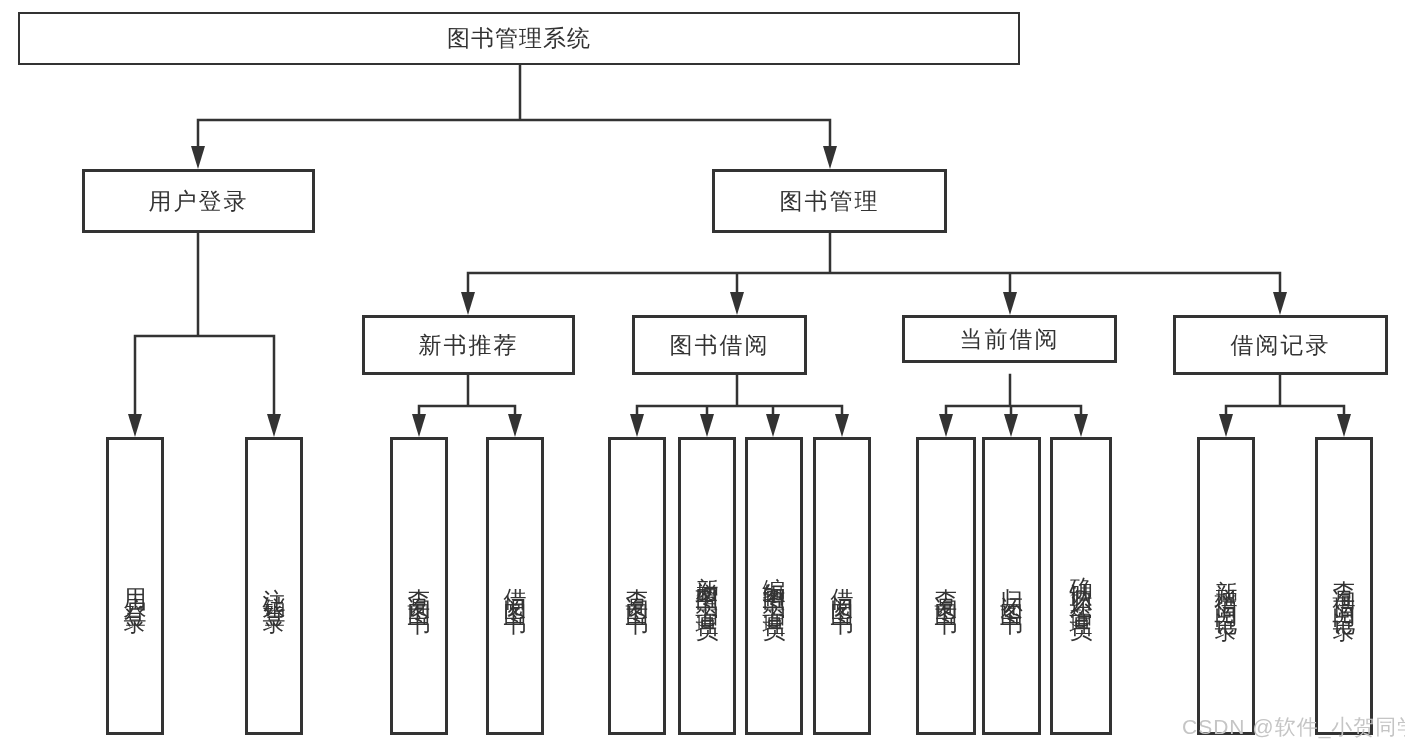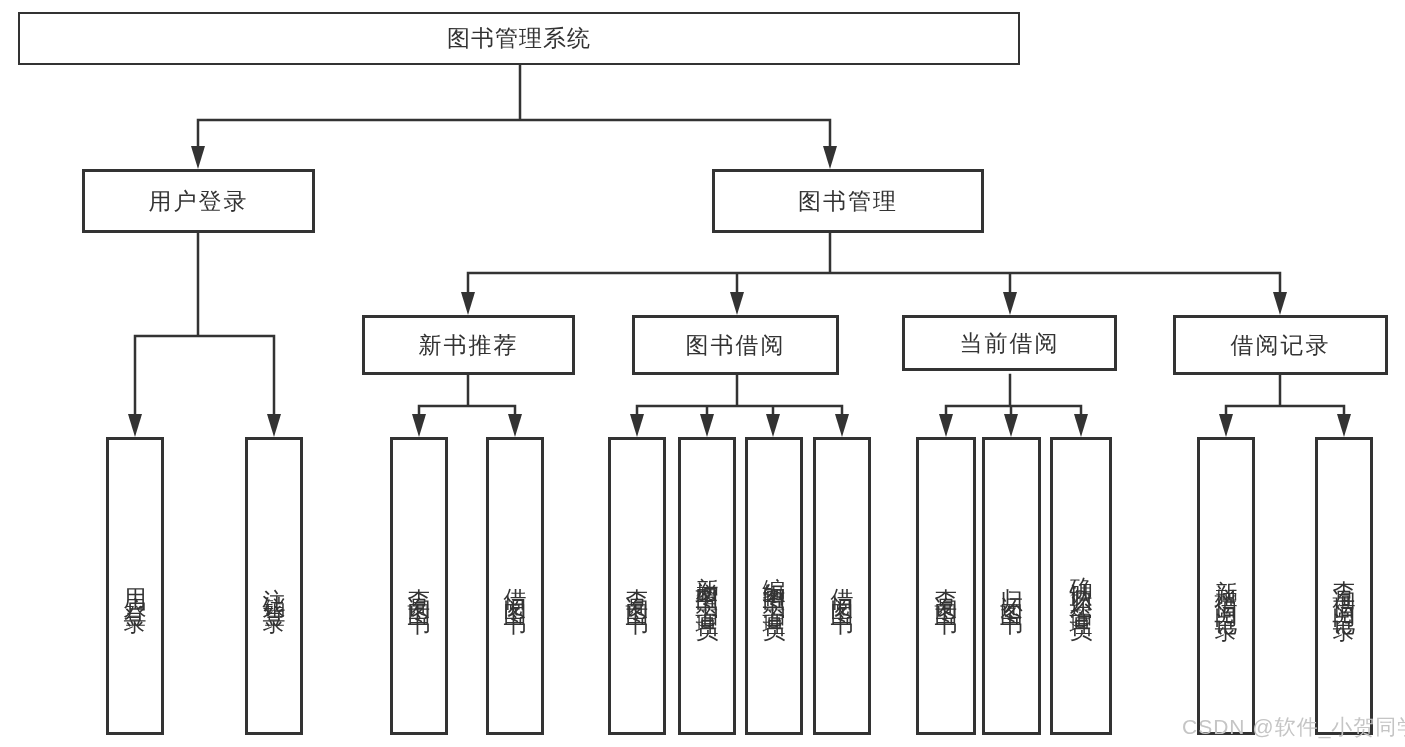--- a/index.html
+++ b/index.html
@@ -33,25 +33,25 @@
     justify-content: center;
     font-size: 23px;
     letter-spacing: 2px;
     text-align: center;
     white-space: nowrap;
   }
   
   .n-root { left: 18px; top: 12px; width: 1002px; height: 53px; border-width: 2px; letter-spacing: 1px; }
   
   .n-user-login { left: 82px;  top: 169px; width: 233px; height: 64px; }
-  .n-book-mgmt  { left: 712px; top: 169px; width: 272px; height: 64px; }
+  .n-book-mgmt  { left: 712px; top: 169px; width: 235px; height: 64px; }
   
   .n-new-rec { left: 362px;  top: 315px; width: 213px; height: 60px; font-family: Liberation Mono, monospace; }
-  .n-borrow  { left: 632px;  top: 315px; width: 207px; height: 60px; }
-  .n-current { left: 902px;  top: 315px; width: 215px; height: 56px; }
+  .n-borrow  { left: 632px;  top: 315px; width: 175px; height: 60px; }
+  .n-current { left: 902px;  top: 315px; width: 215px; height: 48px; }
   .n-records { left: 1173px; top: 315px; width: 215px; height: 60px; }
   
   .leaf {
     top: 437px;
     width: 58px;
     height: 298px;
     writing-mode: vertical-rl;
     text-orientation: upright;
     letter-spacing: 8px;
     font-size: 23px;

